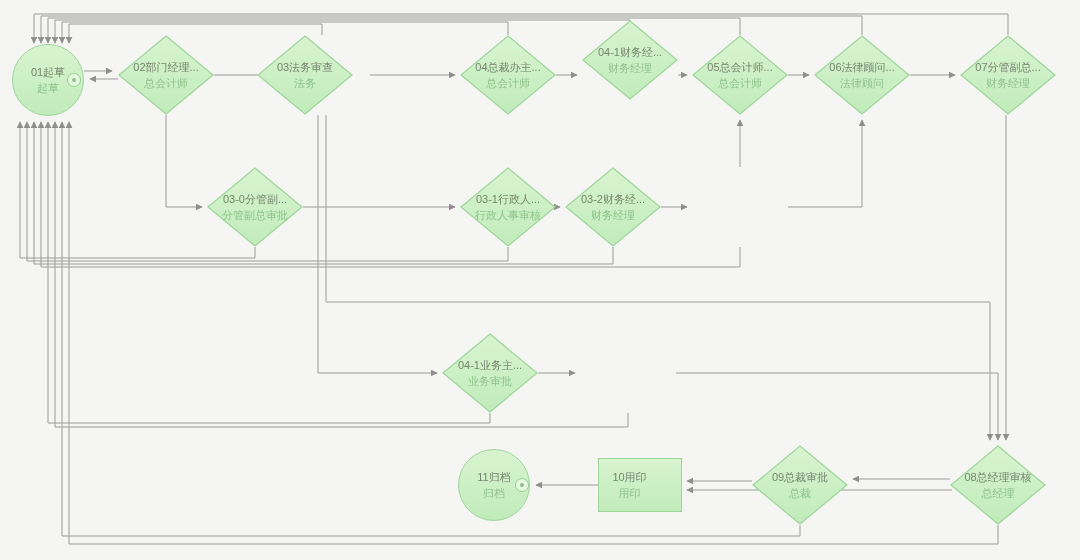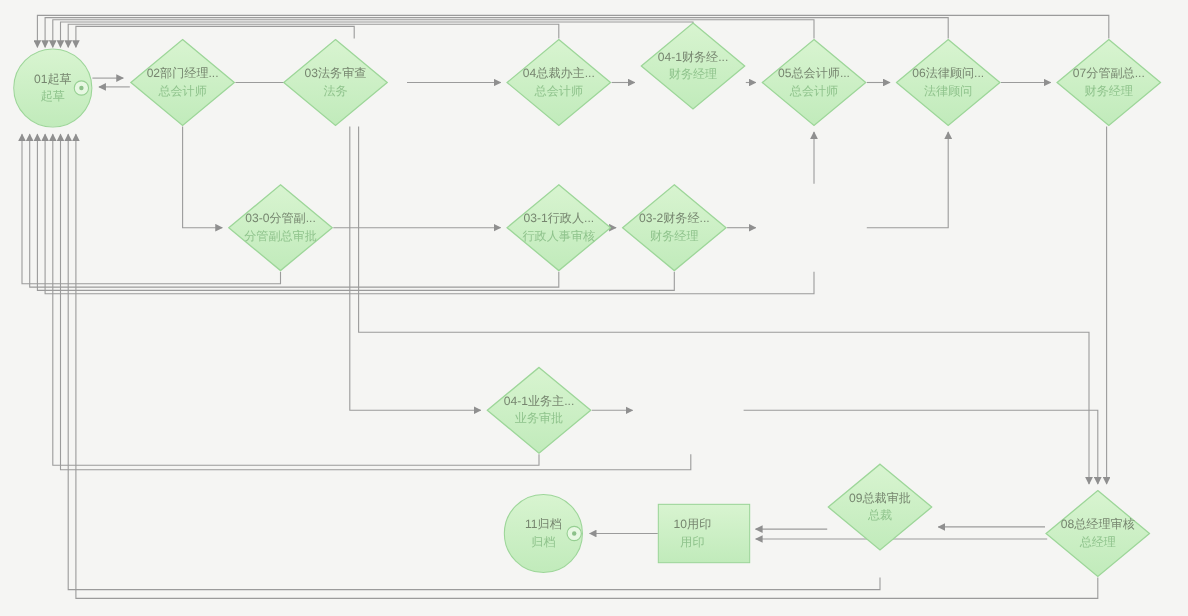--- a/index.html
+++ b/index.html
@@ -233,21 +233,21 @@
   <div class="node diamond" style="left:950px;top:445px">
     <svg width="96" height="80" viewBox="0 0 96 80">
         <polygon class="dpoly" points="48,1 95,40 48,79 1,40"></polygon>
       </svg>
     <div class="nlabel">
       <div class="ntitle">08总经理审核</div>
       <div class="nsub">总经理</div>
     </div>
   </div>
 
-  <div class="node diamond" style="left:752px;top:421px">
+  <div class="node diamond" style="left:752px;top:445px">
     <svg width="96" height="80" viewBox="0 0 96 80">
         <polygon class="dpoly" points="48,1 95,40 48,79 1,40"></polygon>
       </svg>
     <div class="nlabel">
       <div class="ntitle">09总裁审批</div>
       <div class="nsub">总裁</div>
     </div>
   </div>
 
   <div class="node" style="left:598px;top:458px;width:63px;height:54px">

